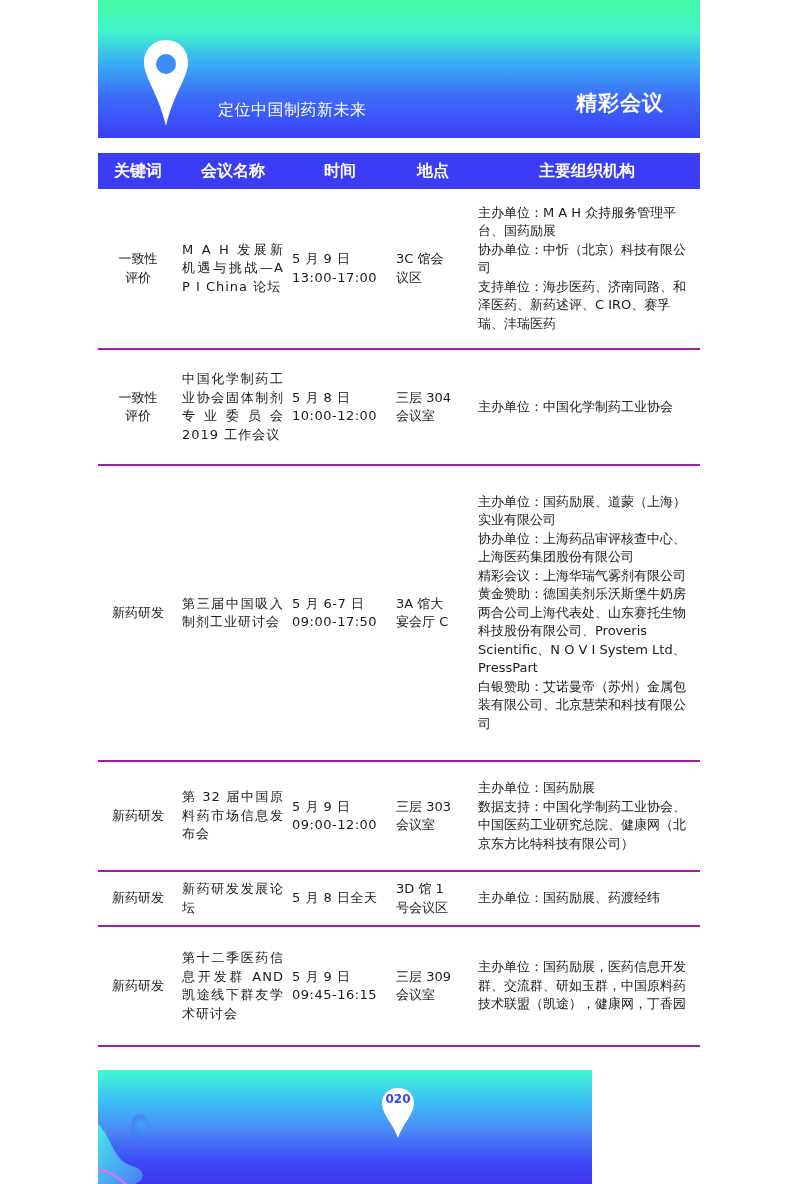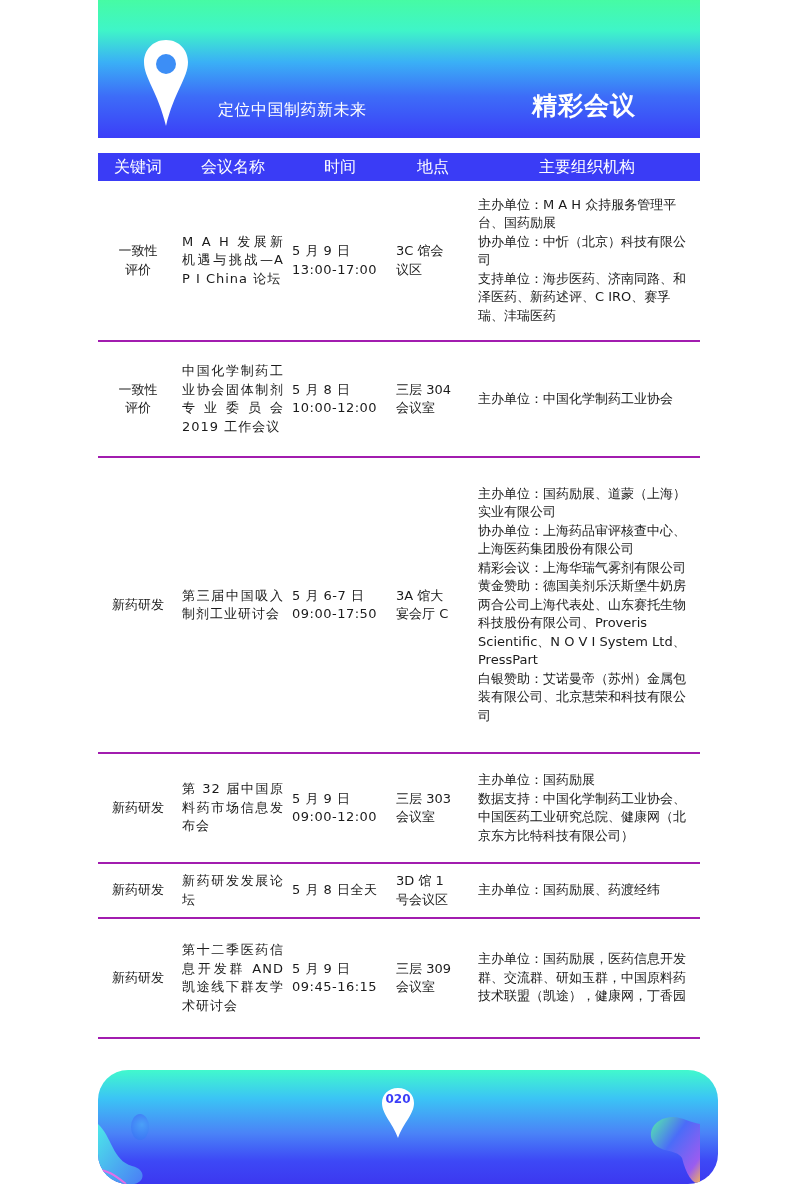--- a/index.html
+++ b/index.html
@@ -7,43 +7,42 @@
     width: 800px; height: 1184px; background: #ffffff; position: relative; overflow: hidden;
     font-family: "DejaVu Sans", "Liberation Sans", sans-serif;
   }
   .page { position: absolute; left: 98px; top: 0; width: 602px; height: 1184px; background: #fff; }
   .header {
     position: absolute; left: 0; top: 0; width: 602px; height: 138px;
     background: linear-gradient(180deg, #46fba4 0%, #3ff5c8 22%, #3ab0f6 45%, #3d6cf8 70%, #3b3ef8 100%);
   }
   .pin { position: absolute; left: 46px; top: 40px; width: 44px; height: 86px; }
   .slogan { position: absolute; left: 80px; top: 100px; color: #fff; font-size: 16px; letter-spacing: 0.5px; margin-left: 40px; }
-  .title { position: absolute; right: 64px; top: 89px; color: #fff; font-size: 25px; font-weight: bold; letter-spacing: 1px; }
+  .title { position: absolute; right: 36px; top: 89px; color: #fff; font-size: 21px; font-weight: bold; letter-spacing: 1px; }
 
   table.conf {
     position: absolute; left: 0; top: 153px; width: 602px; border-collapse: collapse; table-layout: fixed;
   }
   table.conf th {
-    background: #3a3cf6; color: #fff; font-weight: normal; font-size: 16px; height: 28px; padding: 0;
+    background: #3a3cf6; color: #fff; font-weight: bold; font-size: 16px; height: 36px; padding: 0;
   }
   table.conf td {
     color: #1a1a1a; font-size: 13px; line-height: 18.5px; vertical-align: middle; padding: 8px 4px;
     border-bottom: 2px solid #a21caf;
   }
   td.kw { text-align: center; }
   td.nm { text-align: justify; letter-spacing: 1px; }
   td.tm { letter-spacing: 0.5px; padding-left: 10px; }
   td.loc { text-align: left; }
   td.org { padding-right: 2px; }
   .org-line { display: block; }
 
   .footer {
-    position: absolute; left: 0; top: 1070px; width: 620px; height: 114px; overflow: hidden;
+    position: absolute; left: 0; top: 1070px; width: 494px; height: 114px; overflow: hidden;
     background: linear-gradient(180deg, #41f9cd 0%, #3bc4f5 25%, #4a84f7 55%, #3d48f6 80%, #3c38f0 100%);
-    border-radius: 30px;
   }
   .page-badge { position: absolute; left: 284px; top: 18px; width: 32px; height: 50px; }
   .page-num { position: absolute; left: 284px; top: 22px; width: 32px; text-align: center; color: #3b3ef8; font-size: 12px; font-weight: bold; }
   .blob { position: absolute; }
 </style>
 </head>
 <body>
 
 <div class="page">
   <div class="header">

